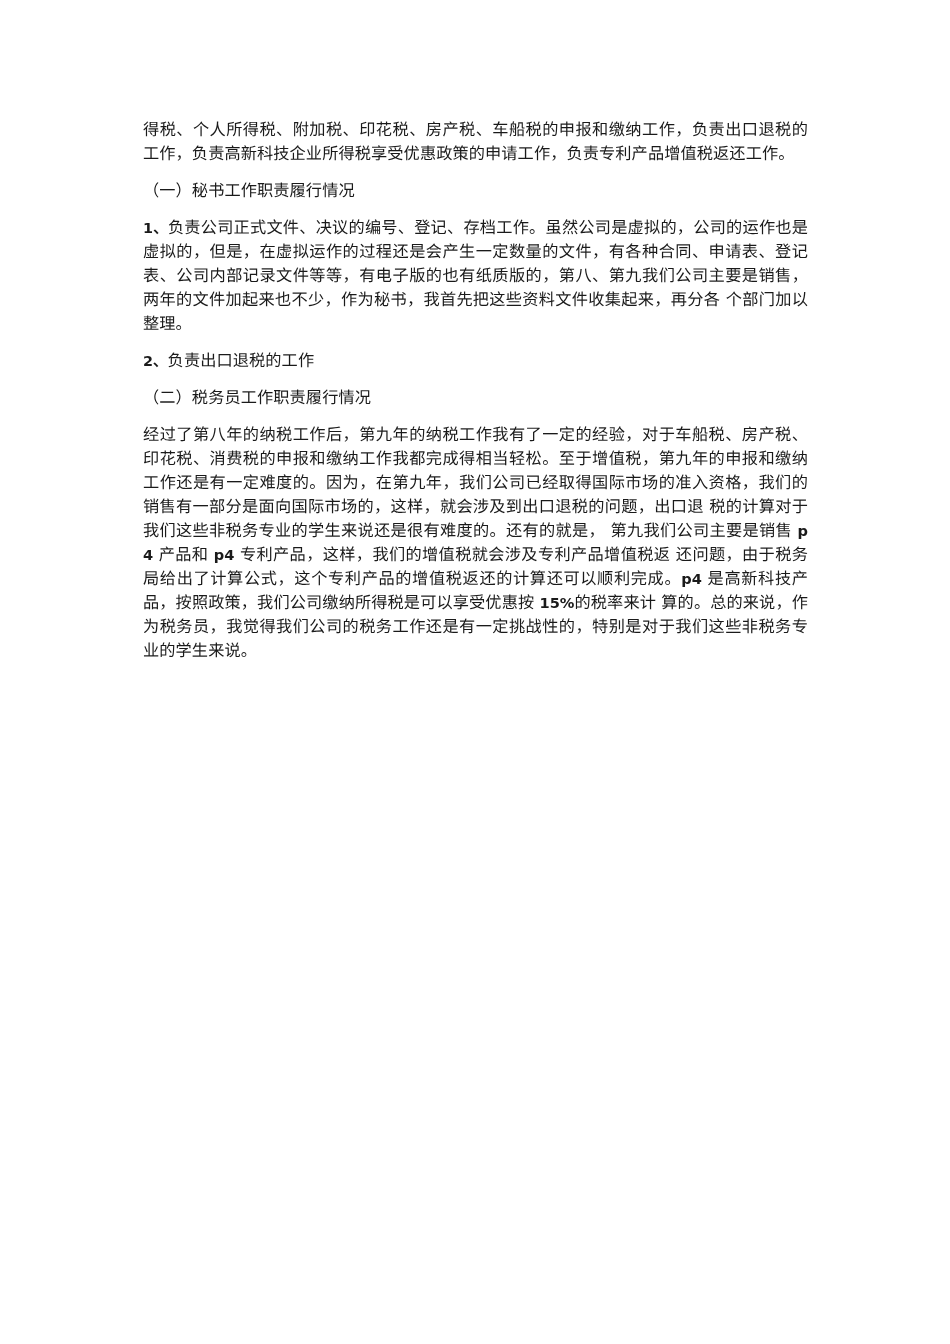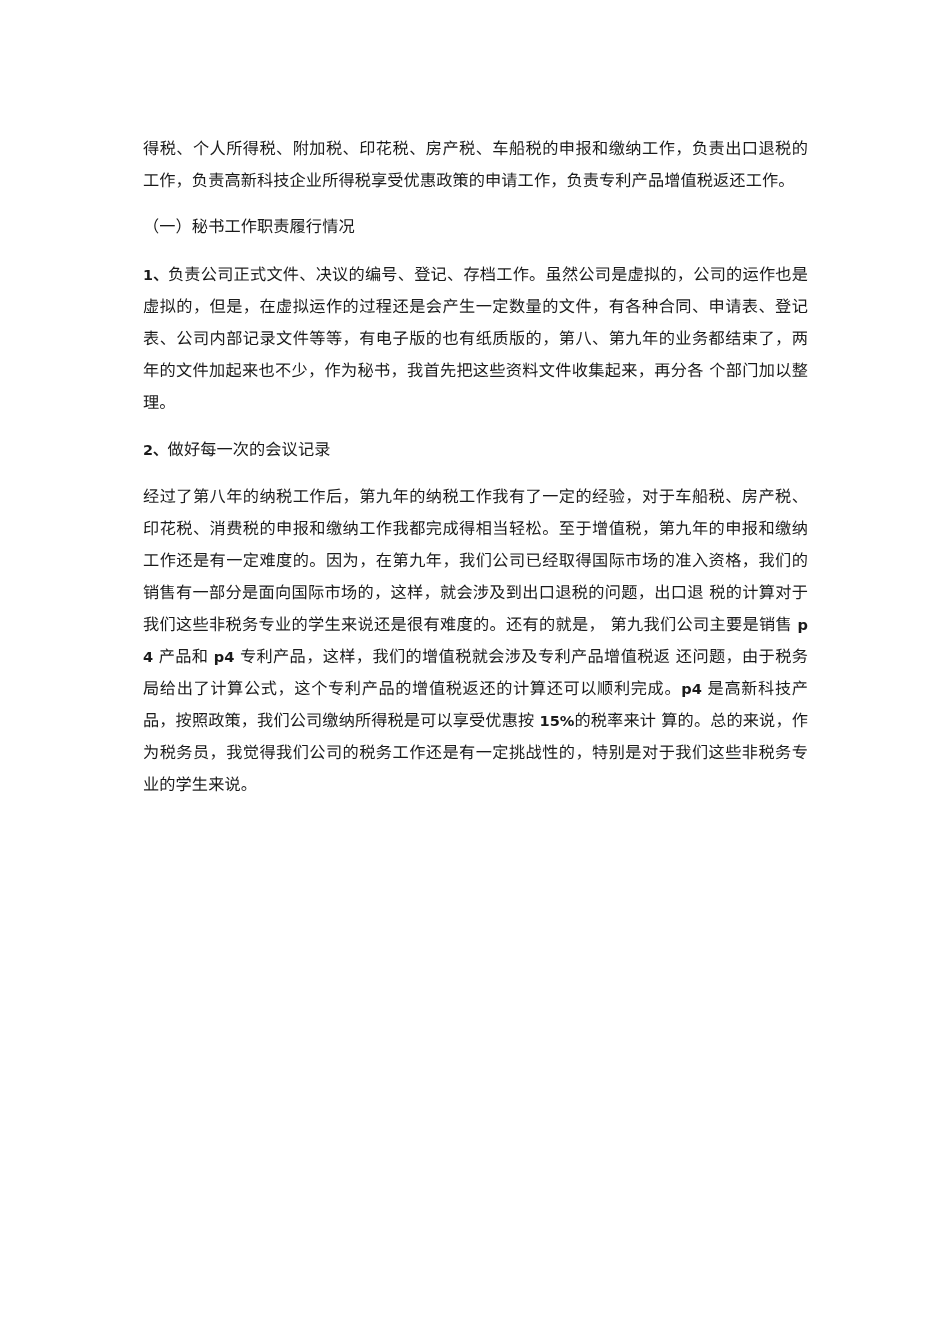--- a/index.html
+++ b/index.html
@@ -24,36 +24,35 @@
     padding: 118px 142px 0 143px;
     background: #ffffff;
   }
 
   .doc-body {
     width: 665px;
   }
 
   .para {
     font-size: 16.2px;
-    line-height: 32px;
-    margin: 15px 0 13px 0;
+    line-height: 24px;
+    margin: 0 0 13px 0;
     text-align: justify;
     text-justify: inter-ideograph;
     word-break: break-all;
     letter-spacing: 0.1px;
     color: #1a1a1a;
   }
 
   .para.section-head {
     margin-bottom: 13px;
   }
 
   .para.heading-sub {
     margin-bottom: 13px;
-    font-family: Liberation Mono, monospace;
   }
 
   
   .lat {
     font-family: "DejaVu Sans", "Liberation Sans", sans-serif;
     font-weight: bold;
     font-size: 14.6px;
     letter-spacing: 0;
   }
 
@@ -67,24 +66,25 @@
 <body>
 
 <div class="page">
   <div class="doc-body">
 
     <p class="para">得税、个人所得税、附加税、印花税、房产税、车船税的申报和缴纳工作，负责出口退税的工作，负责高新科技企业所得税享受优惠政策的申请工作，负责专利产品增值税返还工作。</p>
 
 
     <p class="para heading-sub">（一）秘书工作职责履行情况</p>
 
-    <p class="para"><span class="num-lead">1、</span><span>负责公司正式文件、决议的编号、登记、存档工作。虽然公司是虚拟的，公司的运作也是虚拟的，但是，在虚拟运作的过程还是会产生一定数量的文件，有各种合同、申请表、登记表、公司内部记录文件等等，有电子版的也有纸质版的，第八、第九年的业务都结束了，两年的文件加起来也不少，作为秘书，我首先把这些资料文件收集起来，再分各 个部门加以整理。</span></p>
+    <p class="para"><span class="num-lead">1、</span><span>负责公司正式文件、决议的编号、登记、存档工作。虽然公司是虚拟的，公司的运作也是虚拟的，但是，在虚拟运作的过程还是会产生一定数量的文件，有各种合同、申请表、登记表、公司内部记录文件等等，有电子版的也有纸质版的，第八、第九我们公司主要是销售，两年的文件加起来也不少，作为秘书，我首先把这些资料文件收集起来，再分各 个部门加以整理。</span></p>
 
-    <p class="para"><span class="num-lead">2、</span><span>做好每一次的会议记录</span></p>
+    <p class="para"><span class="num-lead">2、</span><span>负责出口退税的工作</span></p>
 
 
 
+    <p class="para heading-sub">（二）税务员工作职责履行情况</p>
 
     <p class="para"><span>经过了第八年的纳税工作后，第九年的纳税工作我有了一定的经验，对于车船税、房产税、印花税、消费税的申报和缴纳工作我都完成得相当轻松。至于增值税，第九年的申报和缴纳工作还是有一定难度的。因为，在第九年，我们公司已经取得国际市场的准入资格，我们的销售有一部分是面向国际市场的，这样，就会涉及到出口退税的问题，出口退 税的计算对于我们这些非税务专业的学生来说还是很有难度的。还有的就是， 第九我们公司主要是销售 </span><span class="lat">p4</span><span> 产品和 </span><span class="lat">p4</span><span> 专利产品，这样，我们的增值税就会涉及专利产品增值税返 还问题，由于税务局给出了计算公式，这个专利产品的增值税返还的计算还可以顺利完成。</span><span class="lat">p4</span><span> 是高新科技产品，按照政策，我们公司缴纳所得税是可以享受优惠按 </span><span class="lat">15%</span><span>的税率来计 算的。总的来说，作为税务员，我觉得我们公司的税务工作还是有一定挑战性的，特别是对于我们这些非税务专业的学生来说。</span></p>
 
 
   </div>
 </div>
 
 </body></html>

